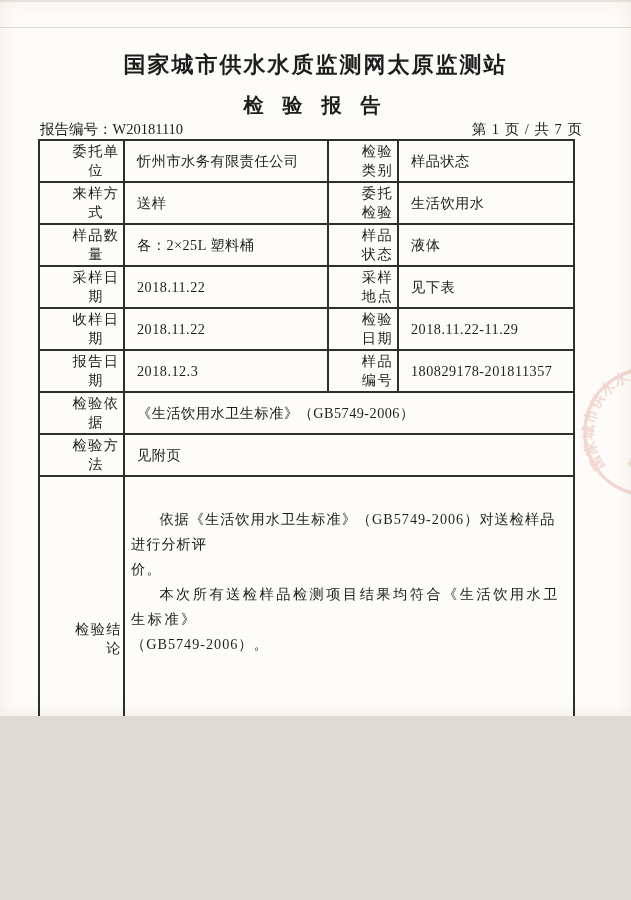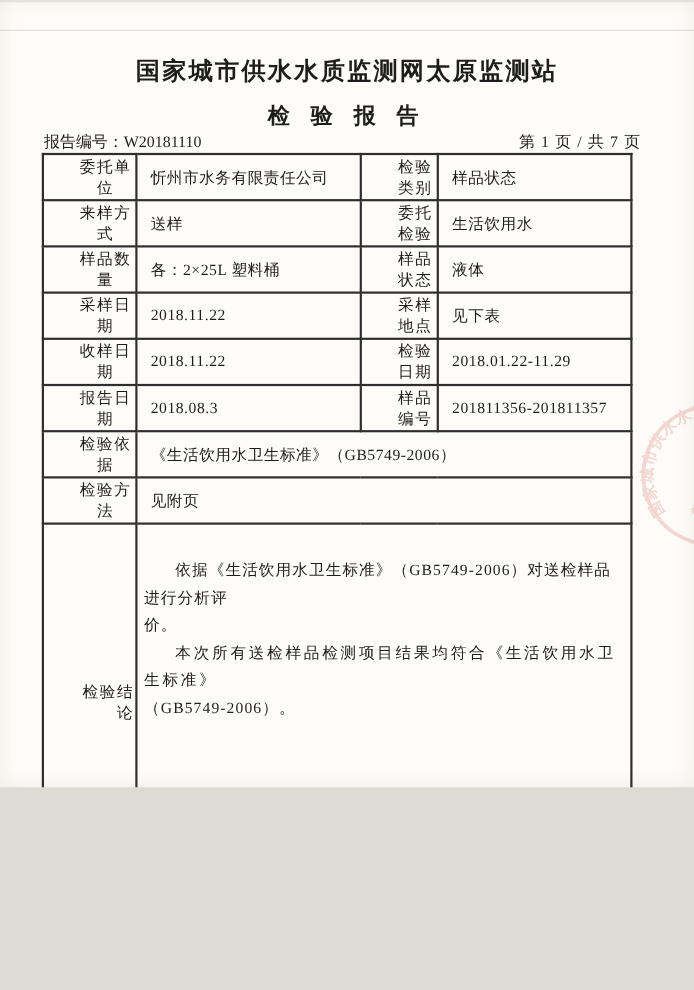--- a/index.html
+++ b/index.html
@@ -93,27 +93,27 @@
     <tr class="r">
       <td class="lbl">采样日期</td>
       <td class="val">2018.11.22</td>
       <td class="lbl">采样地点</td>
       <td class="val">见下表</td>
     </tr>
     <tr class="r">
       <td class="lbl">收样日期</td>
       <td class="val">2018.11.22</td>
       <td class="lbl">检验日期</td>
-      <td class="val">2018.01.22-11.29</td>
+      <td class="val">2018.11.22-11.29</td>
     </tr>
     <tr class="r">
       <td class="lbl">报告日期</td>
-      <td class="val">2018.08.3</td>
+      <td class="val">2018.12.3</td>
       <td class="lbl">样品编号</td>
-      <td class="val">201811356-201811357</td>
+      <td class="val">180829178-201811357</td>
     </tr>
     <tr class="r">
       <td class="lbl">检验依据</td>
       <td class="val" colspan="3">《生活饮用水卫生标准》（GB5749-2006）</td>
     </tr>
     <tr class="r">
       <td class="lbl">检验方法</td>
       <td class="val" colspan="3">见附页</td>
     </tr>
     <tr class="big">

